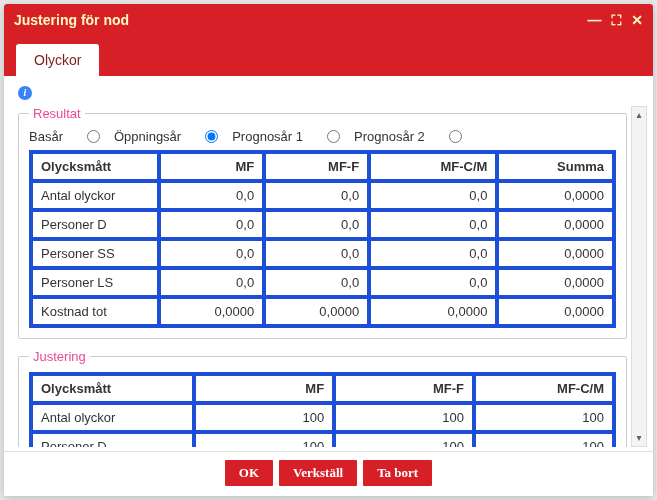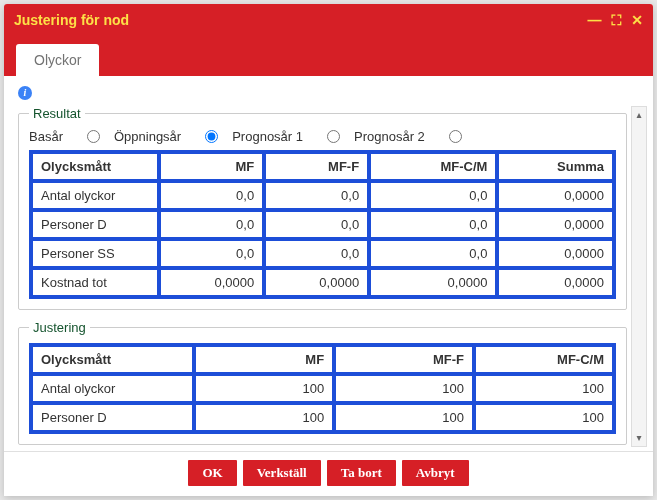--- a/index.html
+++ b/index.html
@@ -17,42 +17,42 @@
     left: 4px; top: 4px;
     width: 649px; height: 492px;
     background: #fff;
     border-radius: 3px;
     box-shadow: 0 2px 8px rgba(0,0,0,0.2);
     display: flex;
     flex-direction: column;
   }
   .titlebar {
     background: #d61f26;
-    color: #fde047;
+    color: #fef9c3;
     height: 32px;
     display: flex;
     align-items: center;
     padding: 0 10px;
     border-radius: 3px 3px 0 0;
     font-weight: bold;
     font-size: 14px;
   }
   .titlebar .title { flex: 1; }
   .title-controls { display:flex; gap:10px; align-items:center; }
   .title-controls span { cursor:pointer; font-weight:bold; }
   .tabbar {
     background: #d61f26;
     padding: 8px 12px 0 12px;
     display: flex;
     gap: 4px;
   }
   .tab {
     padding: 8px 18px;
     background: #fff;
-    color: #737373;
+    color: #7f1d1d;
     border-radius: 3px 3px 0 0;
     cursor: pointer;
     font-size: 14px;
   }
   .tab.inactive {
     background: #f2f2f2;
     color: #555;
     border: 1px solid #ccc;
     border-bottom: none;
   }
@@ -100,21 +100,21 @@
   .scrollbar .arrow.up { position:absolute; top:0; left:0; right:0; }
   .scrollbar .arrow.down { position:absolute; bottom:0; left:0; right:0; }
   fieldset {
     border: 1px solid #ccc;
     border-radius: 2px;
     margin-bottom: 10px;
     padding: 8px 10px 10px 10px;
   }
   legend {
     padding: 0 4px;
-    color: #14532d;
+    color: #ec4899;
     font-size: 13px;
   }
   .radios {
     display: flex;
     gap: 14px;
     align-items: center;
     margin-bottom: 6px;
     flex-wrap: wrap;
   }
   .radios label { margin-right: 8px; color:#333; }
@@ -233,20 +233,27 @@
               <td class="num">0,0000</td>
             </tr>
             <tr>
               <td class="lbl">Personer SS</td>
               <td class="num">0,0</td>
               <td class="num">0,0</td>
               <td class="num">0,0</td>
               <td class="num">0,0000</td>
             </tr>
             <tr>
+              <td class="lbl">Personer LS</td>
+              <td class="num">0,0</td>
+              <td class="num">0,0</td>
+              <td class="num">0,0</td>
+              <td class="num">0,0000</td>
+            </tr>
+            <tr>
               <td class="lbl">Kostnad tot</td>
               <td class="num">0,0000</td>
               <td class="num">0,0000</td>
               <td class="num">0,0000</td>
               <td class="num">0,0000</td>
             </tr>
           </tbody>
         </table>
       </fieldset>
 
@@ -278,15 +285,14 @@
         </table>
       </fieldset>
 
     </div>
   </div>
 
   <div class="footer">
     <button class="btn">OK</button>
     <button class="btn">Verkställ</button>
     <button class="btn">Ta bort</button>
-    <button class="btn">Avbryt</button>
   </div>
 </div>
 
 </body></html>

